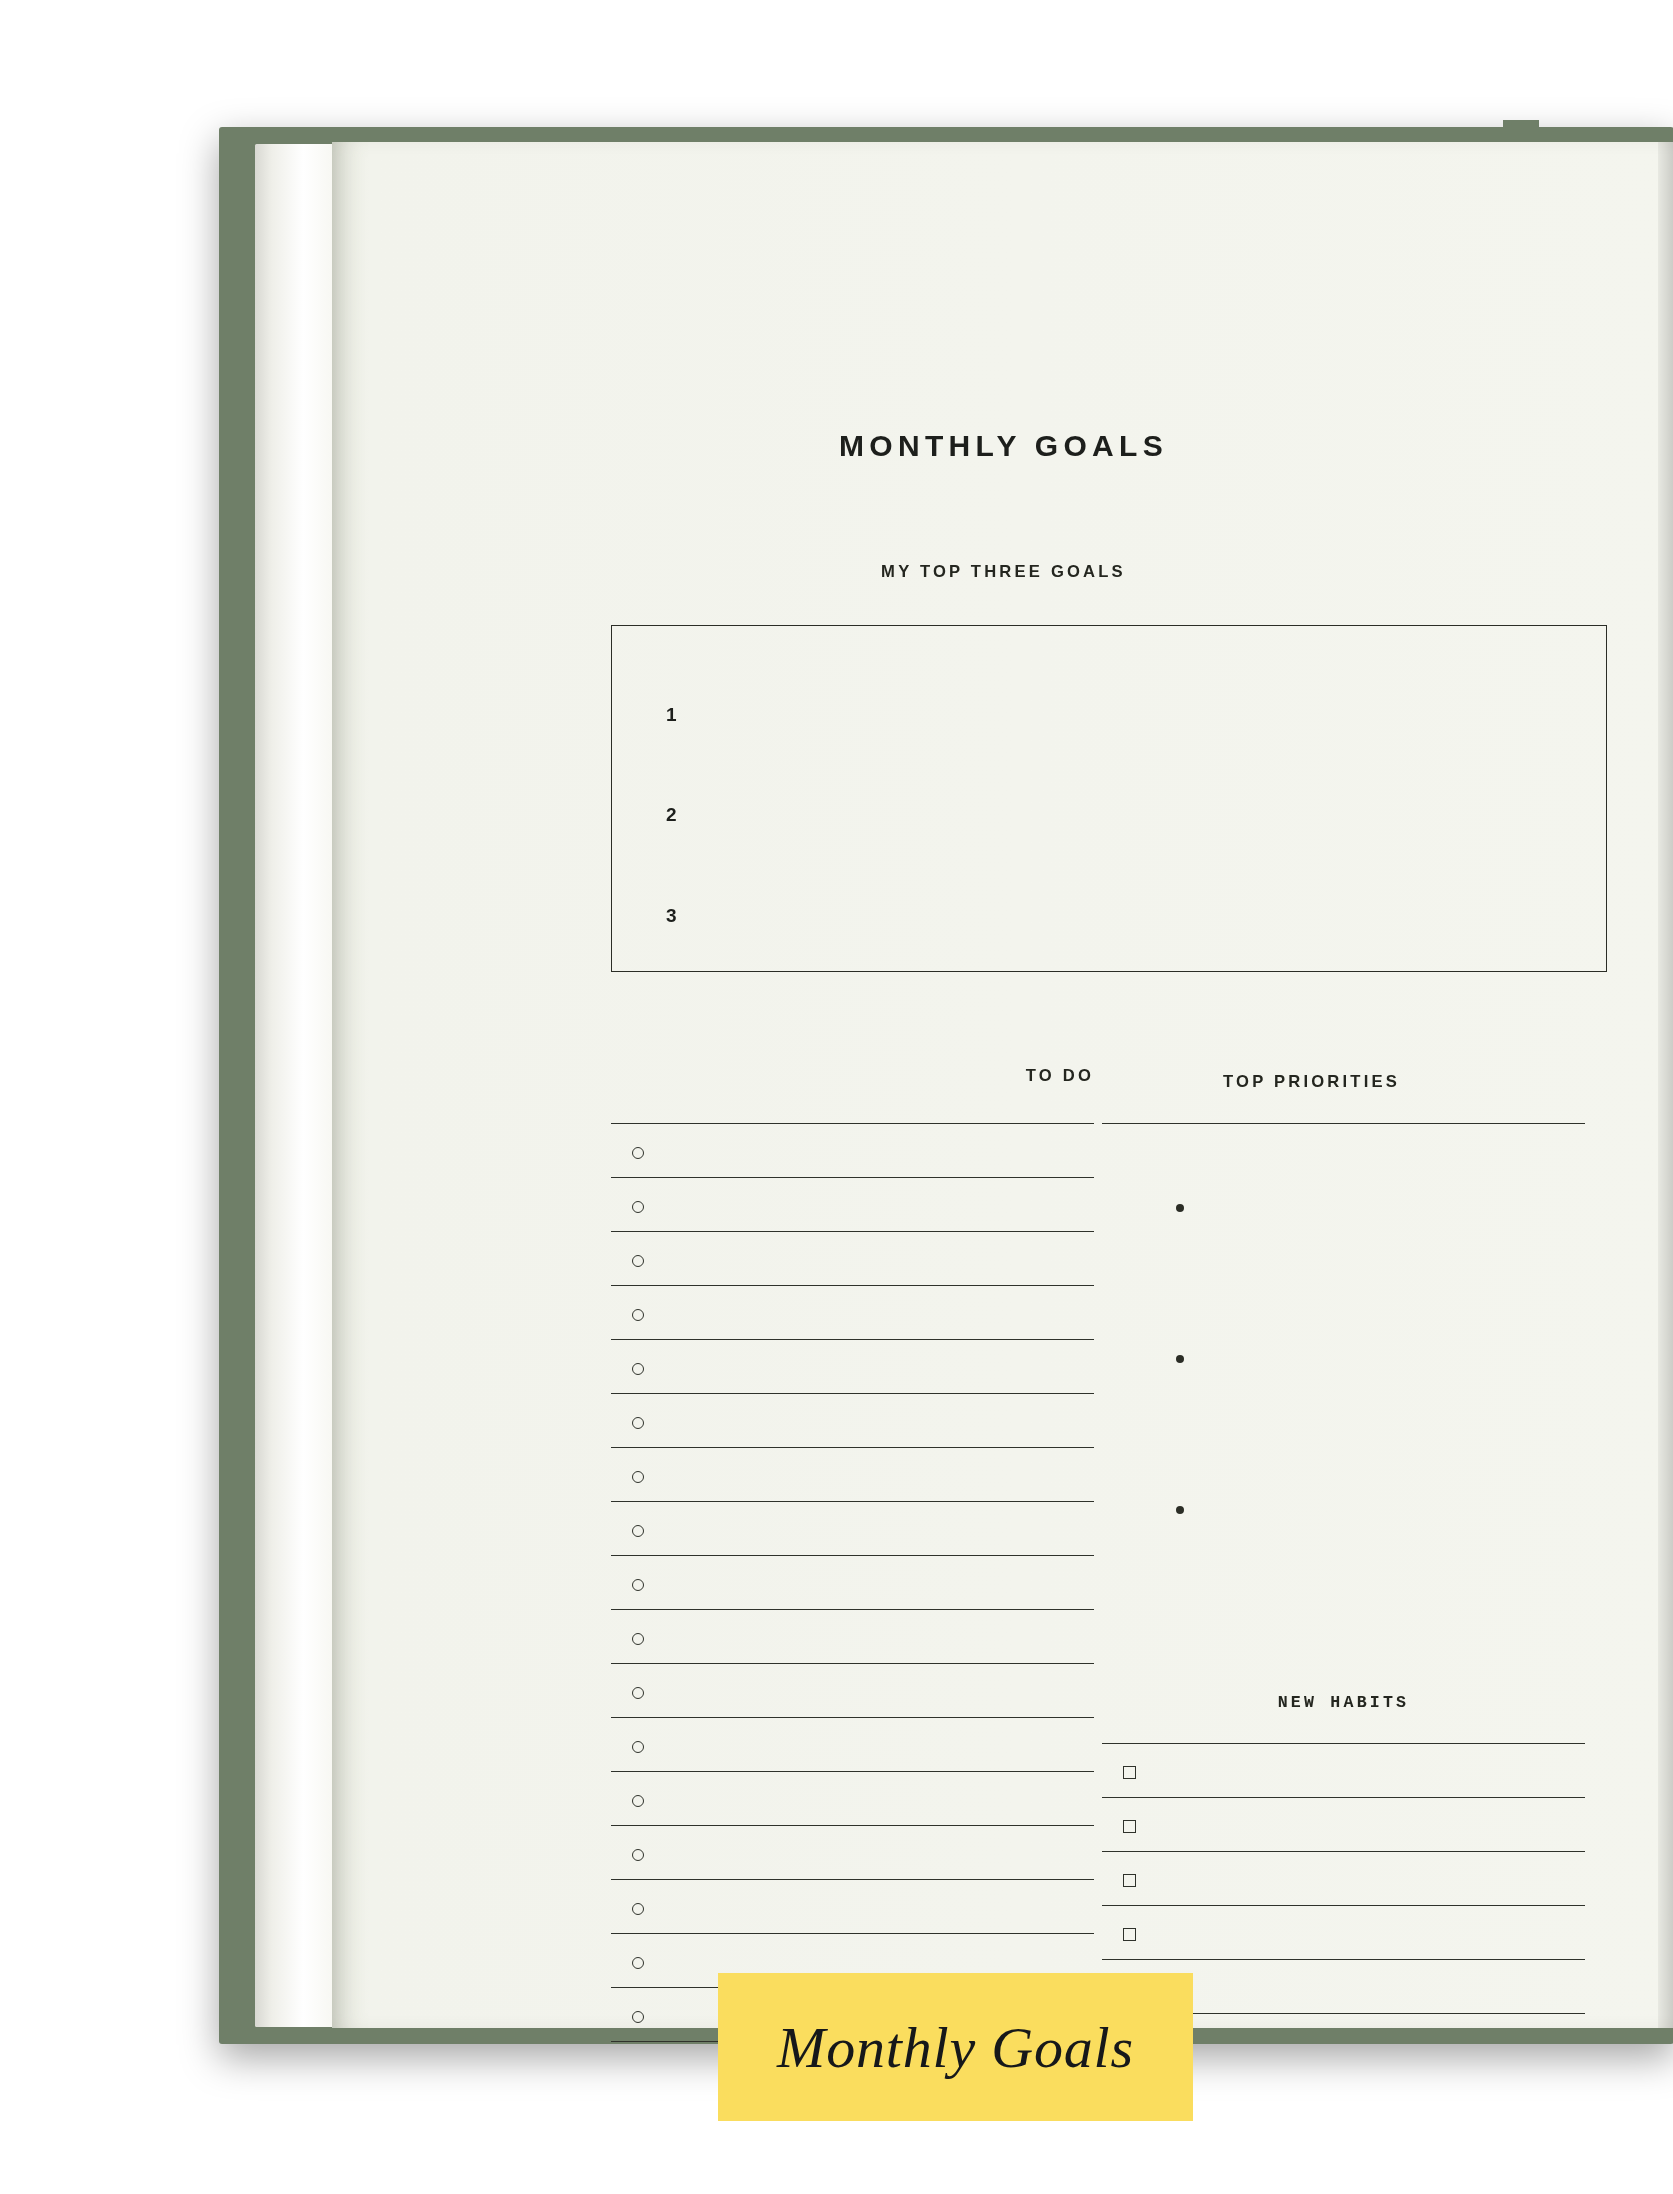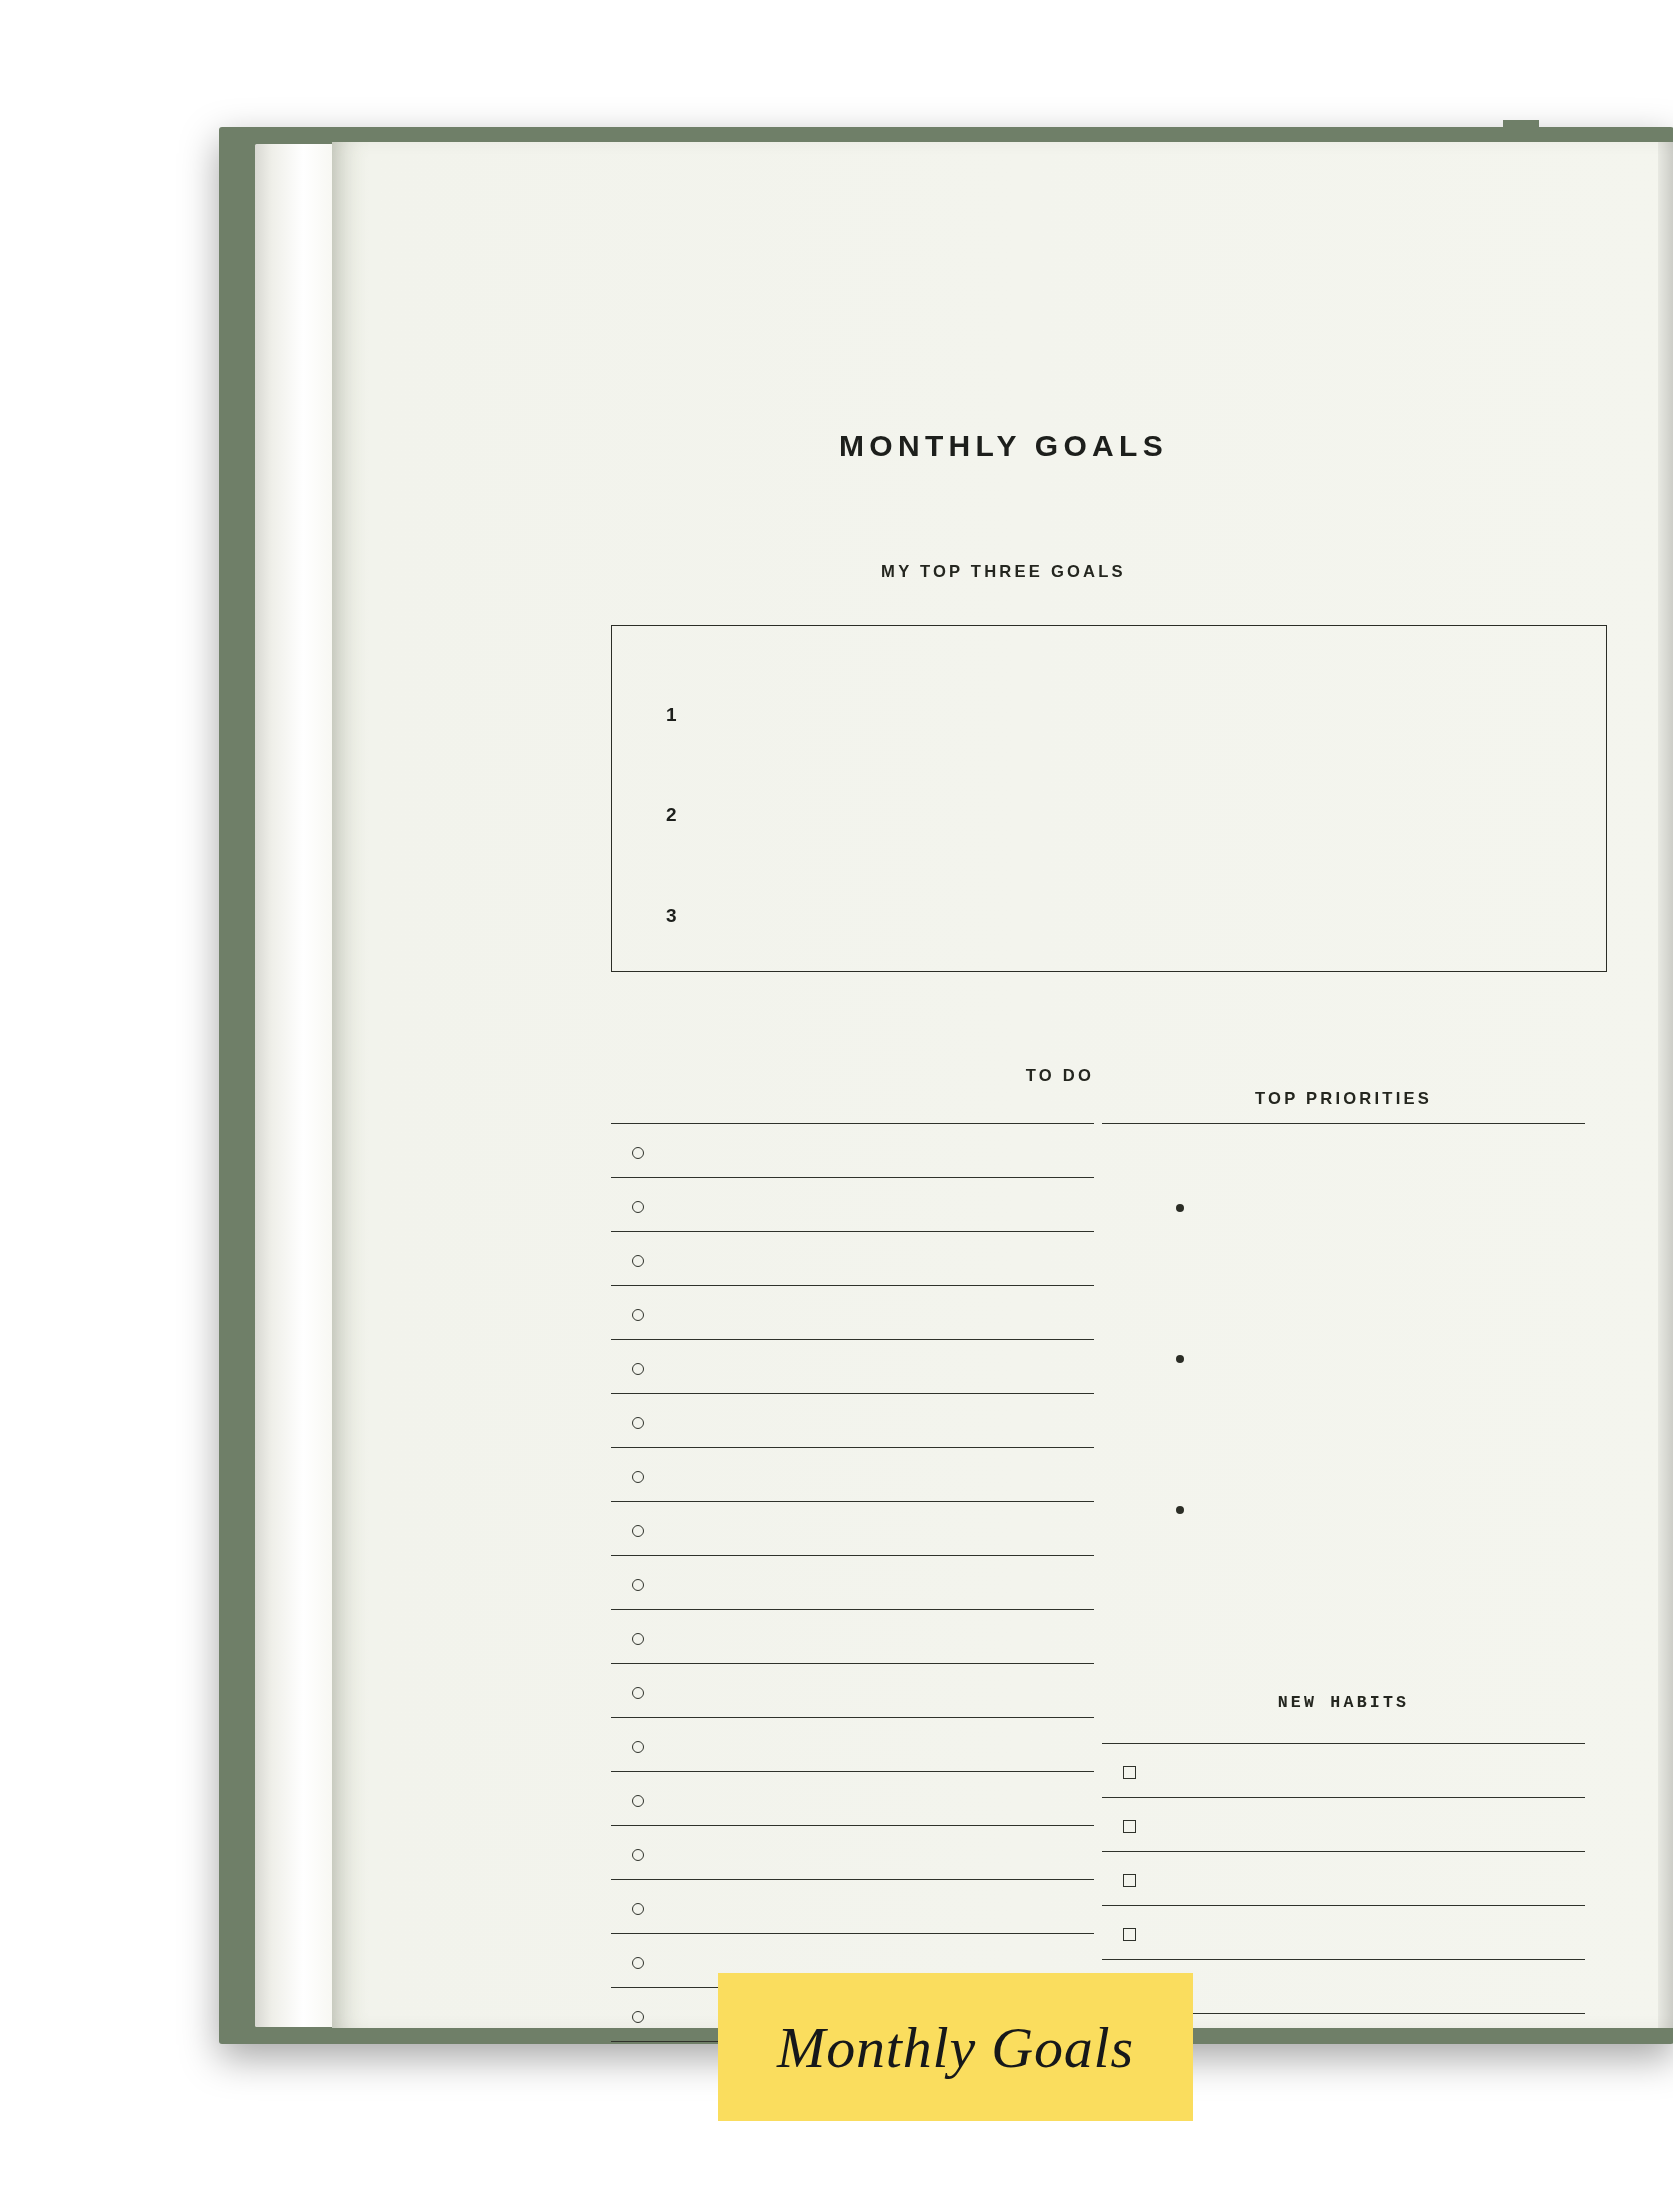--- a/index.html
+++ b/index.html
@@ -172,24 +172,23 @@
     top: 22.6px;
     width: 12px;
     height: 12px;
     border: 1.4px solid #2f322b;
     border-radius: 50%;
     box-sizing: border-box;
   }
 
   
   #priorities-label {
-    left: 770px;
+    left: 738px;
     top: 930px;
     width: 483px;
-    margin-top: 17px;
   }
   .priorities-rule {
     position: absolute;
     left: 770px;
     top: 981px;
     width: 483px;
     border-top: 1.2px solid #2f322b;
   }
   .priority-bullets {
     position: absolute;

